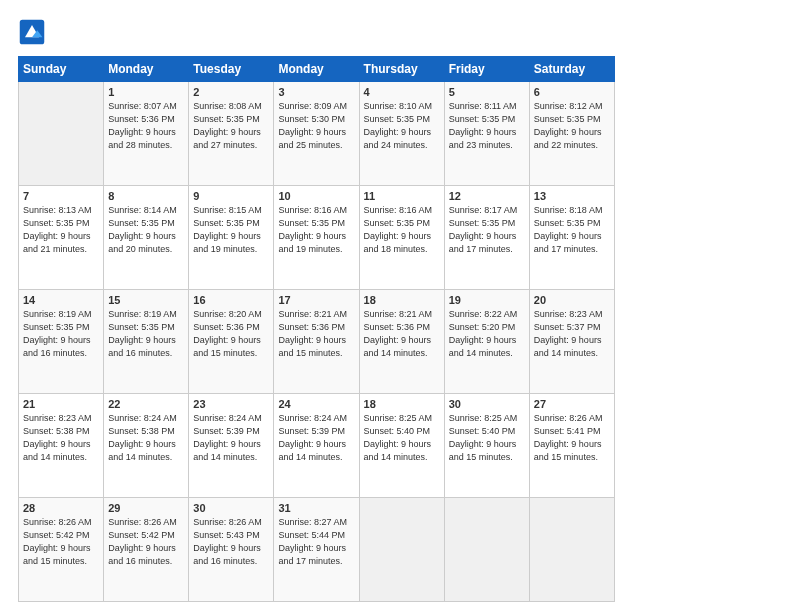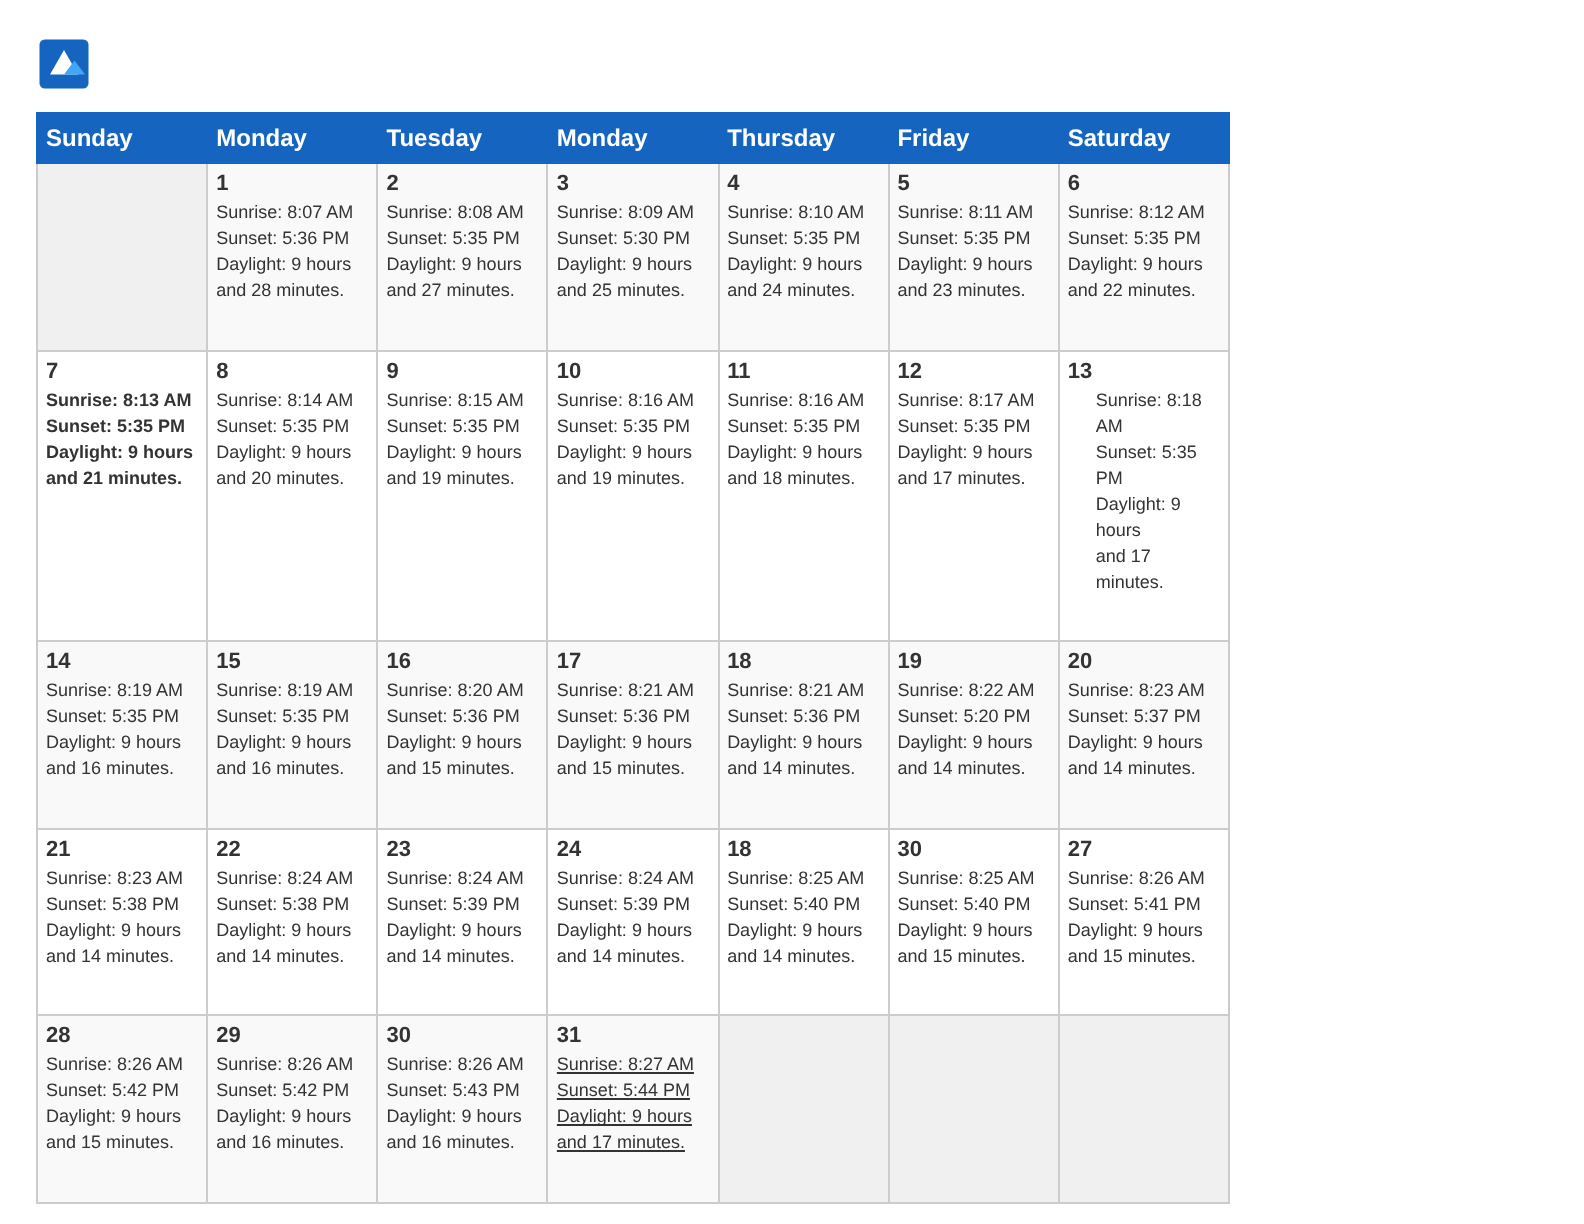--- a/index.html
+++ b/index.html
@@ -175,21 +175,21 @@
             <span class="day-num">6</span>
             <div class="day-info" style="white-space: pre-line;">Sunrise: 8:12 AM
 Sunset: 5:35 PM
 Daylight: 9 hours
 and 22 minutes.</div>
           </td>
         </tr>
         <tr>
           <td>
             <span class="day-num">7</span>
-            <div class="day-info" style="white-space: pre-line; font-weight: bold;">Sunrise: 8:13 AM
+            <div class="day-info" style="white-space: pre-line;">Sunrise: 8:13 AM
 Sunset: 5:35 PM
 Daylight: 9 hours
 and 21 minutes.</div>
           </td>
           <td>
             <span class="day-num">8</span>
             <div class="day-info" style="white-space: pre-line;">Sunrise: 8:14 AM
 Sunset: 5:35 PM
 Daylight: 9 hours
 and 20 minutes.</div>
@@ -217,21 +217,21 @@
           </td>
           <td>
             <span class="day-num">12</span>
             <div class="day-info" style="white-space: pre-line;">Sunrise: 8:17 AM
 Sunset: 5:35 PM
 Daylight: 9 hours
 and 17 minutes.</div>
           </td>
           <td>
             <span class="day-num">13</span>
-            <div class="day-info" style="white-space: pre-line; margin-left: 14px;">Sunrise: 8:18 AM
+            <div class="day-info" style="white-space: pre-line;">Sunrise: 8:18 AM
 Sunset: 5:35 PM
 Daylight: 9 hours
 and 17 minutes.</div>
           </td>
         </tr>
         <tr>
           <td>
             <span class="day-num">14</span>
             <div class="day-info" style="white-space: pre-line;">Sunrise: 8:19 AM
 Sunset: 5:35 PM
@@ -349,21 +349,21 @@
           </td>
           <td>
             <span class="day-num">30</span>
             <div class="day-info" style="white-space: pre-line;">Sunrise: 8:26 AM
 Sunset: 5:43 PM
 Daylight: 9 hours
 and 16 minutes.</div>
           </td>
           <td>
             <span class="day-num">31</span>
-            <div class="day-info" style="white-space: pre-line; text-decoration: underline;">Sunrise: 8:27 AM
+            <div class="day-info" style="white-space: pre-line;">Sunrise: 8:27 AM
 Sunset: 5:44 PM
 Daylight: 9 hours
 and 17 minutes.</div>
           </td>
           <td class="empty-cell"></td>
           <td class="empty-cell"></td>
           <td class="empty-cell"></td>
         </tr>
       </tbody>
   </table>

